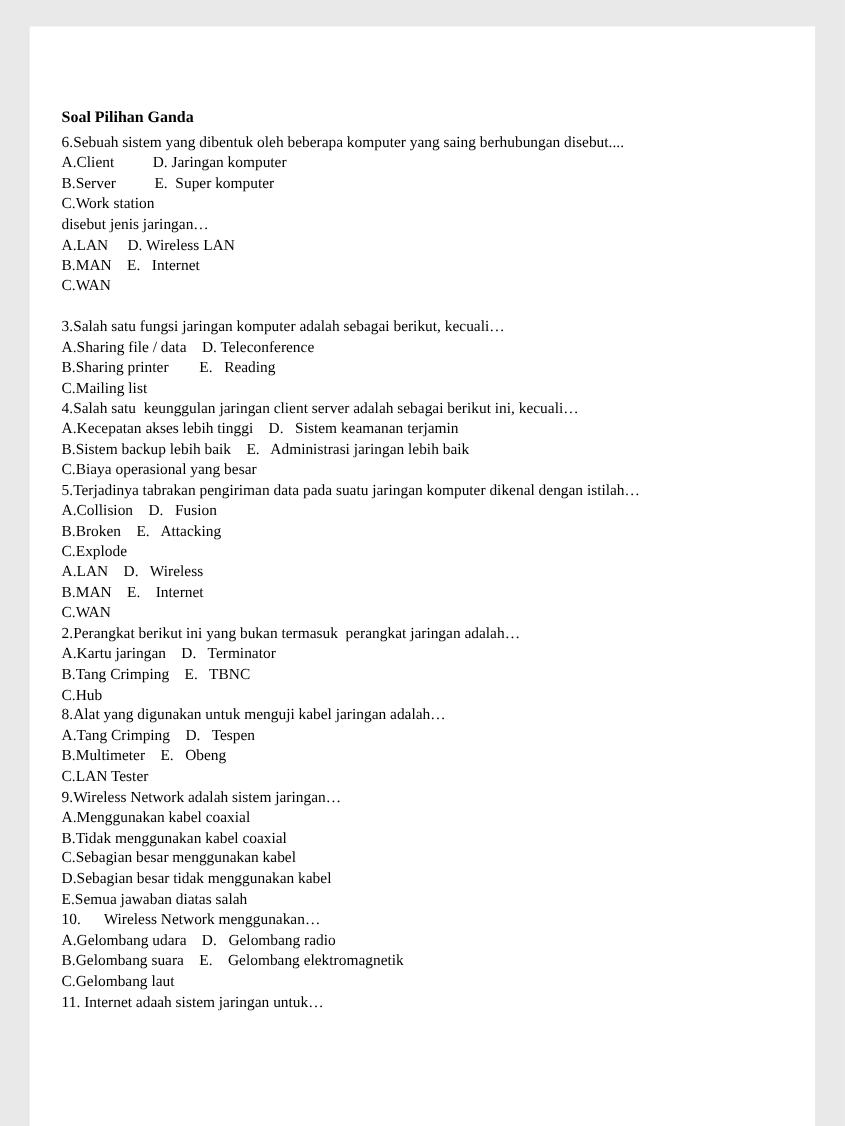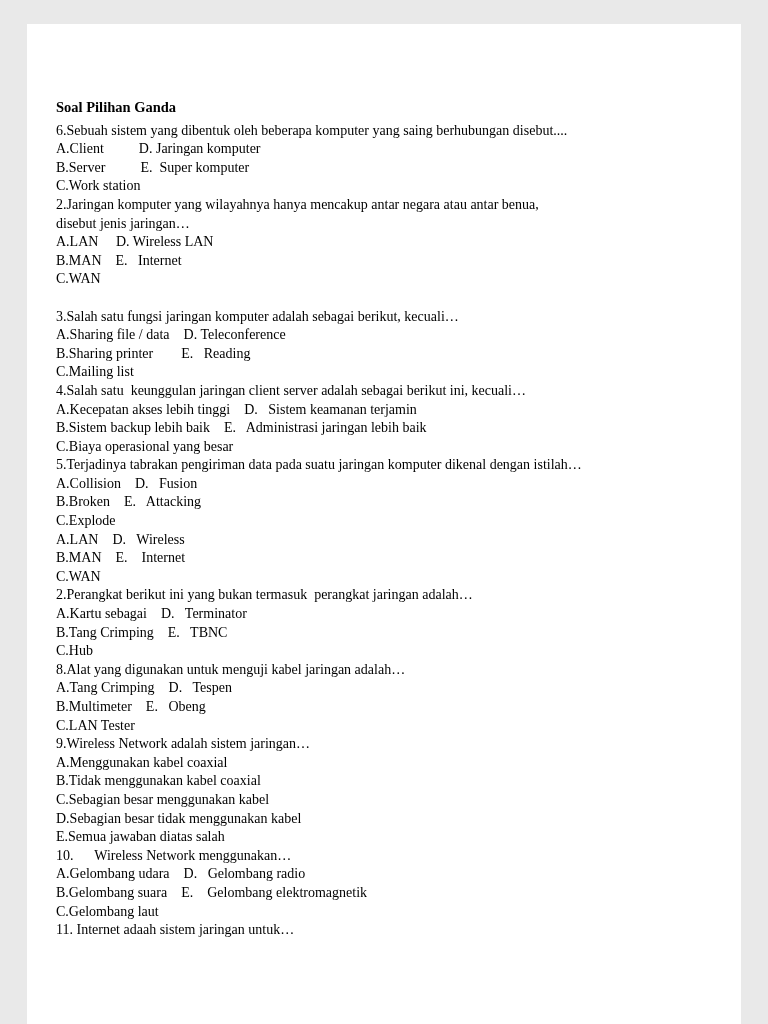--- a/index.html
+++ b/index.html
@@ -46,21 +46,20 @@
 </head>
 <body>
 
 <div class="canvas">
   <div class="page">
     <div class="doc-heading">Soal Pilihan Ganda</div>
     <div class="line">6.Sebuah sistem yang dibentuk oleh beberapa komputer yang saing berhubungan disebut....</div>
     <div class="line">A.Client          D. Jaringan komputer</div>
     <div class="line">B.Server          E.  Super komputer</div>
     <div class="line">C.Work station</div>
-    <div class="line">2.Jaringan komputer yang wilayahnya hanya mencakup antar negara atau antar benua,</div>
     <div class="line">disebut jenis jaringan…</div>
     <div class="line">A.LAN     D. Wireless LAN</div>
     <div class="line">B.MAN    E.   Internet</div>
     <div class="line">C.WAN</div>
     <div class="line"></div>
     <div class="line">3.Salah satu fungsi jaringan komputer adalah sebagai berikut, kecuali…</div>
     <div class="line">A.Sharing file / data    D. Teleconference</div>
     <div class="line">B.Sharing printer        E.   Reading</div>
     <div class="line">C.Mailing list</div>
     <div class="line">4.Salah satu  keunggulan jaringan client server adalah sebagai berikut ini, kecuali…</div>
@@ -68,21 +67,21 @@
     <div class="line">B.Sistem backup lebih baik    E.   Administrasi jaringan lebih baik</div>
     <div class="line">C.Biaya operasional yang besar</div>
     <div class="line">5.Terjadinya tabrakan pengiriman data pada suatu jaringan komputer dikenal dengan istilah…</div>
     <div class="line">A.Collision    D.   Fusion</div>
     <div class="line">B.Broken    E.   Attacking</div>
     <div class="line">C.Explode</div>
     <div class="line">A.LAN    D.   Wireless</div>
     <div class="line">B.MAN    E.    Internet</div>
     <div class="line">C.WAN</div>
     <div class="line">2.Perangkat berikut ini yang bukan termasuk  perangkat jaringan adalah…</div>
-    <div class="line">A.Kartu sebagai    D.   Terminator</div>
+    <div class="line">A.Kartu jaringan    D.   Terminator</div>
     <div class="line">B.Tang Crimping    E.   TBNC</div>
     <div class="line">C.Hub</div>
     <div class="line">8.Alat yang digunakan untuk menguji kabel jaringan adalah…</div>
     <div class="line">A.Tang Crimping    D.   Tespen</div>
     <div class="line">B.Multimeter    E.   Obeng</div>
     <div class="line">C.LAN Tester</div>
     <div class="line">9.Wireless Network adalah sistem jaringan…</div>
     <div class="line">A.Menggunakan kabel coaxial</div>
     <div class="line">B.Tidak menggunakan kabel coaxial</div>
     <div class="line">C.Sebagian besar menggunakan kabel</div>

